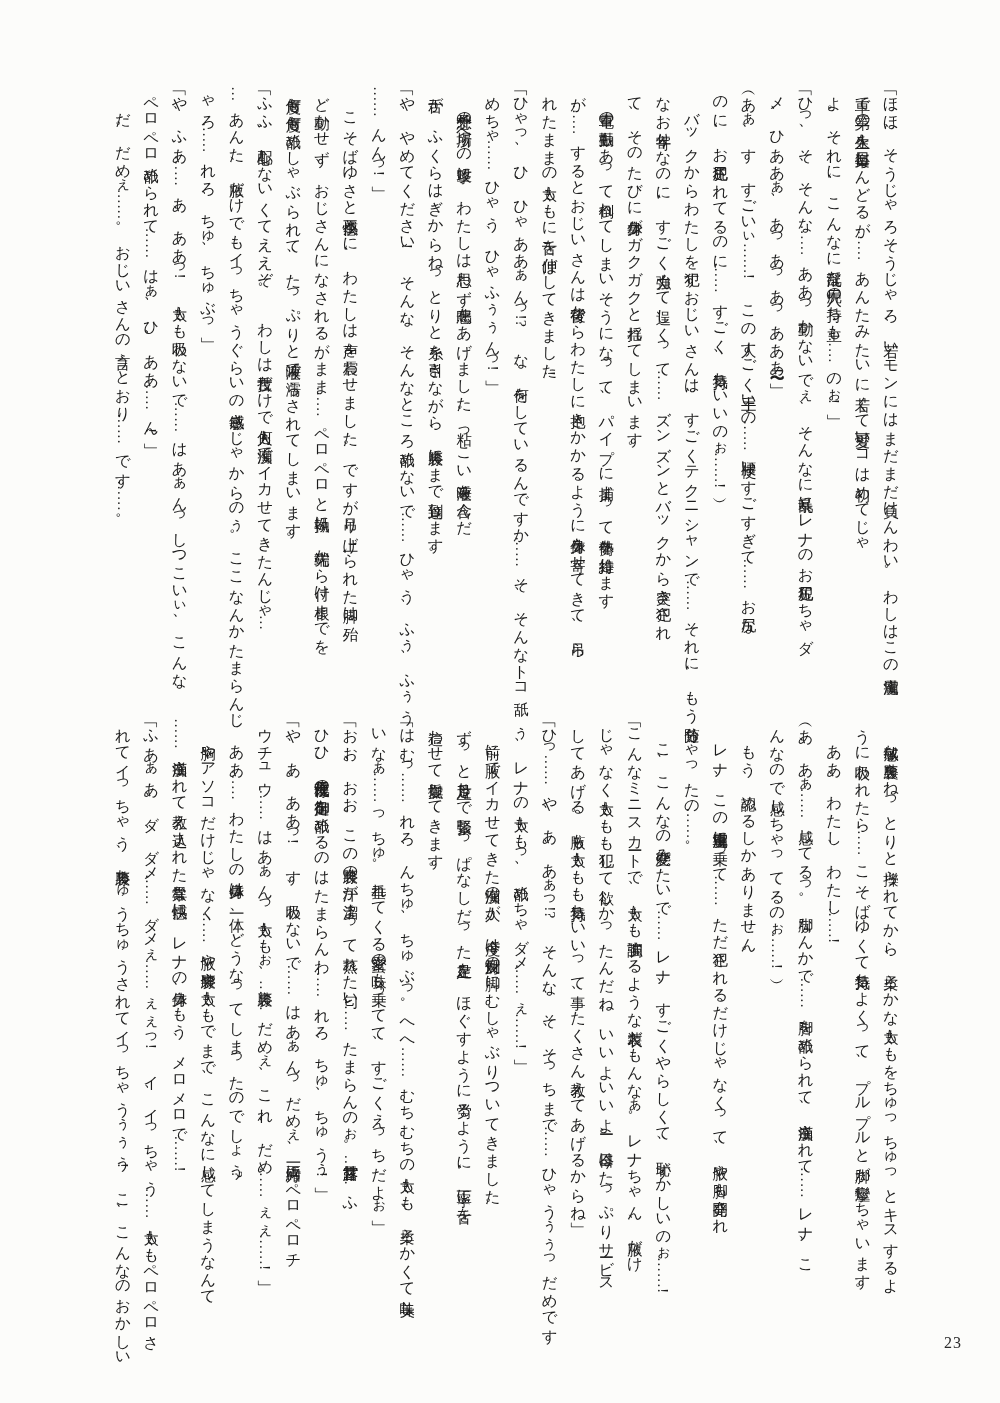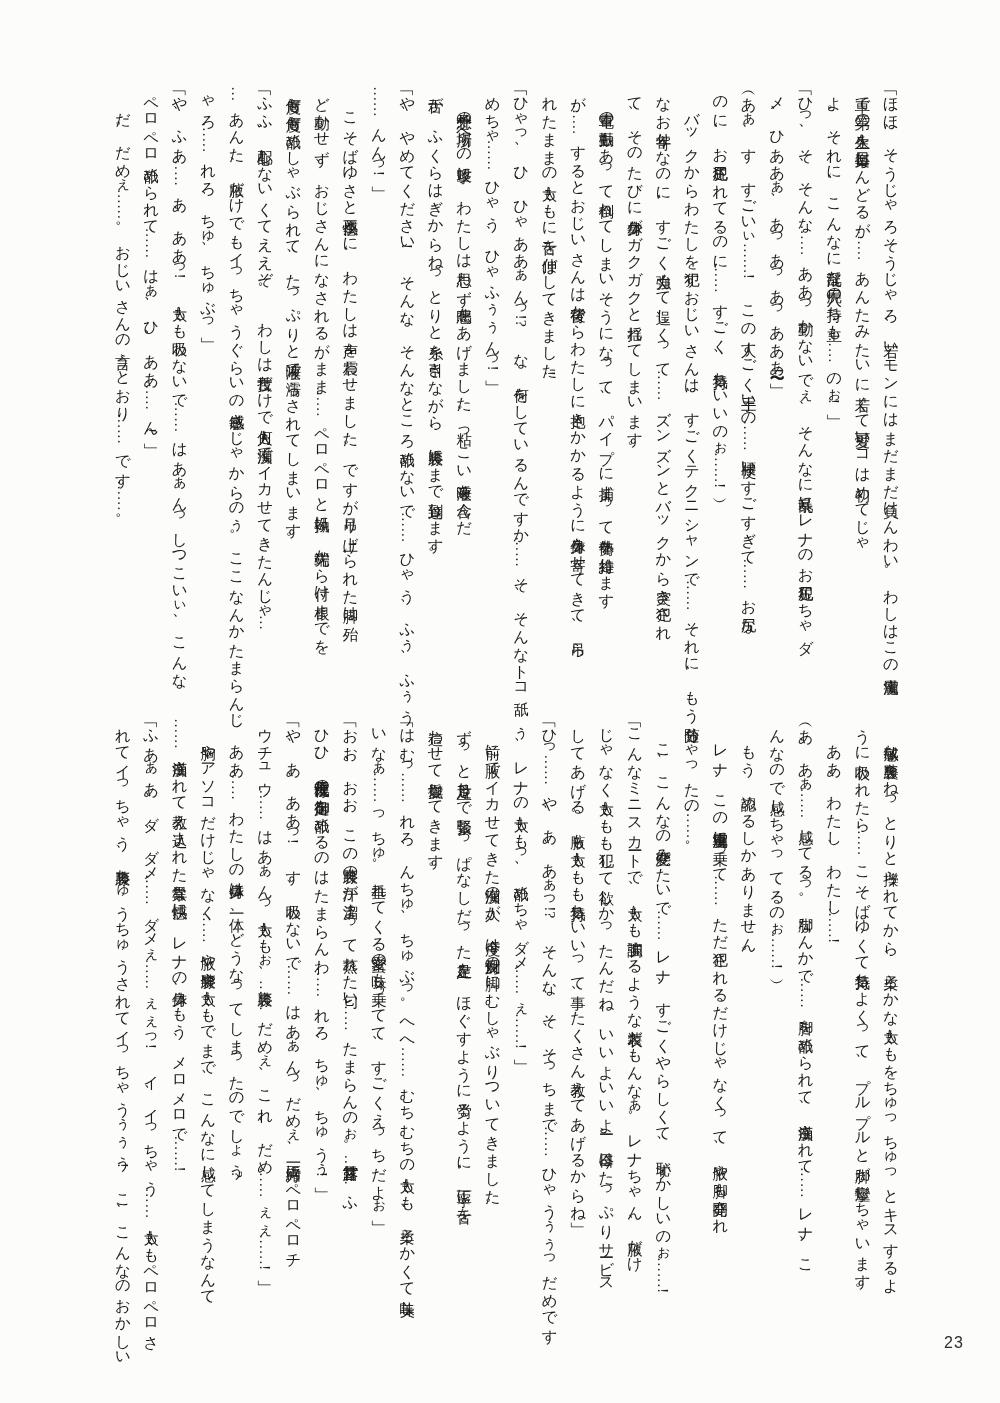--- a/index.html
+++ b/index.html
@@ -30,21 +30,21 @@
   .block-lower { top: 718px; height: 648px; }
   .tline {
     white-space: nowrap;
     line-height: 28.45px;
     margin: 0;
   }
   .page-number {
     position: absolute;
     left: 944px;
     top: 1334px;
-    font-family: Liberation Sans, sans-serif;
+    font-family: Liberation Serif, serif;
     font-size: 16px;
     color: #2b2b2b;
     letter-spacing: 1px;
   }
 </style>
 </head>
 <body>
 
 <div class="page">
   <div class="text-block block-upper">

